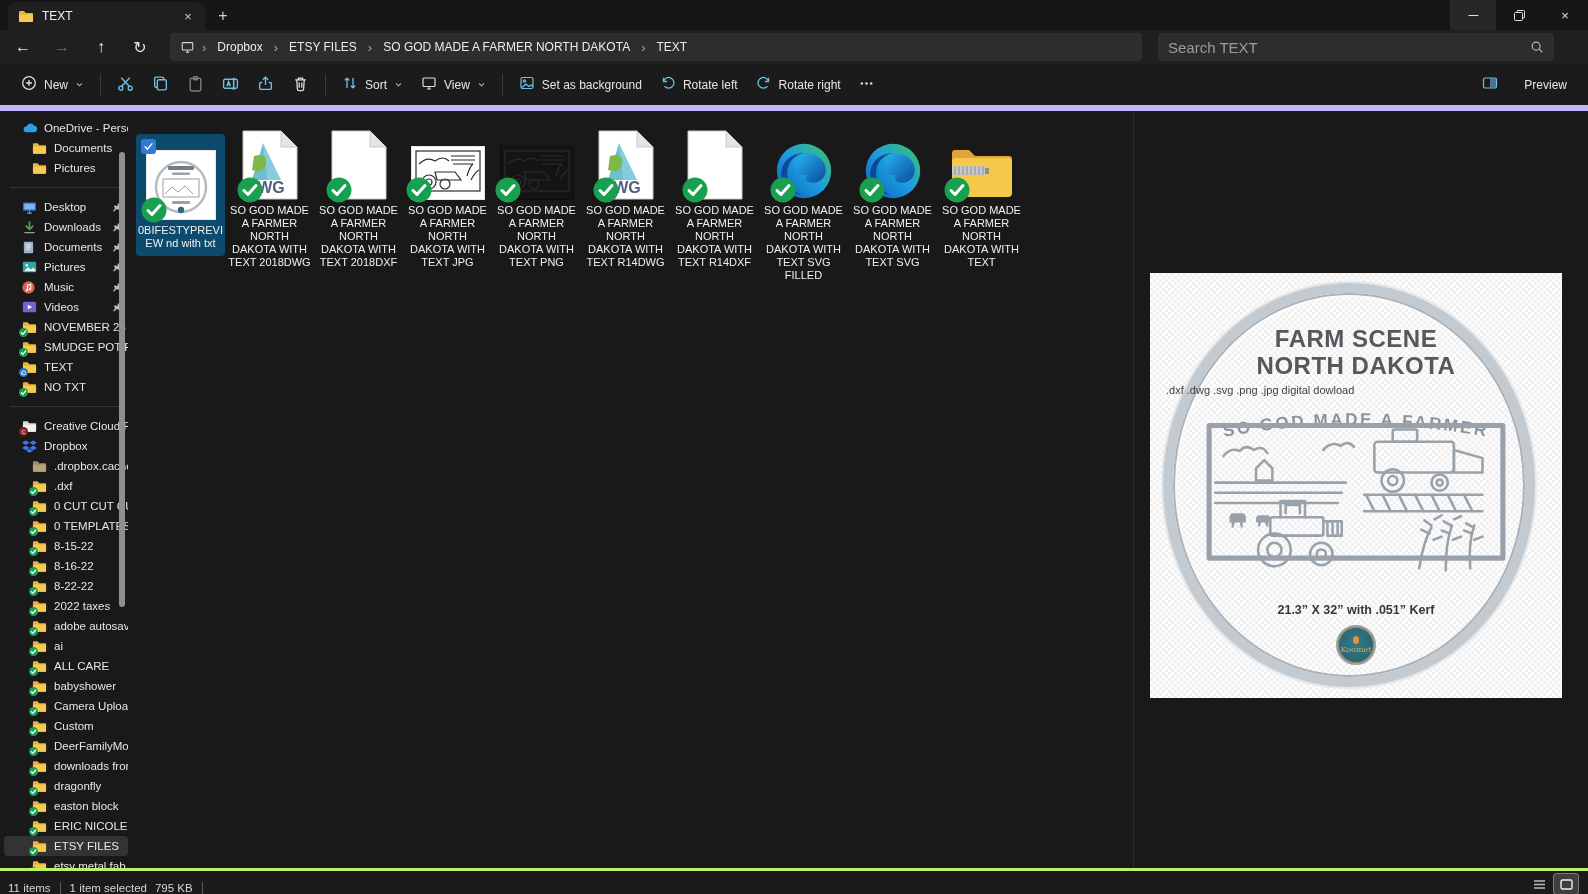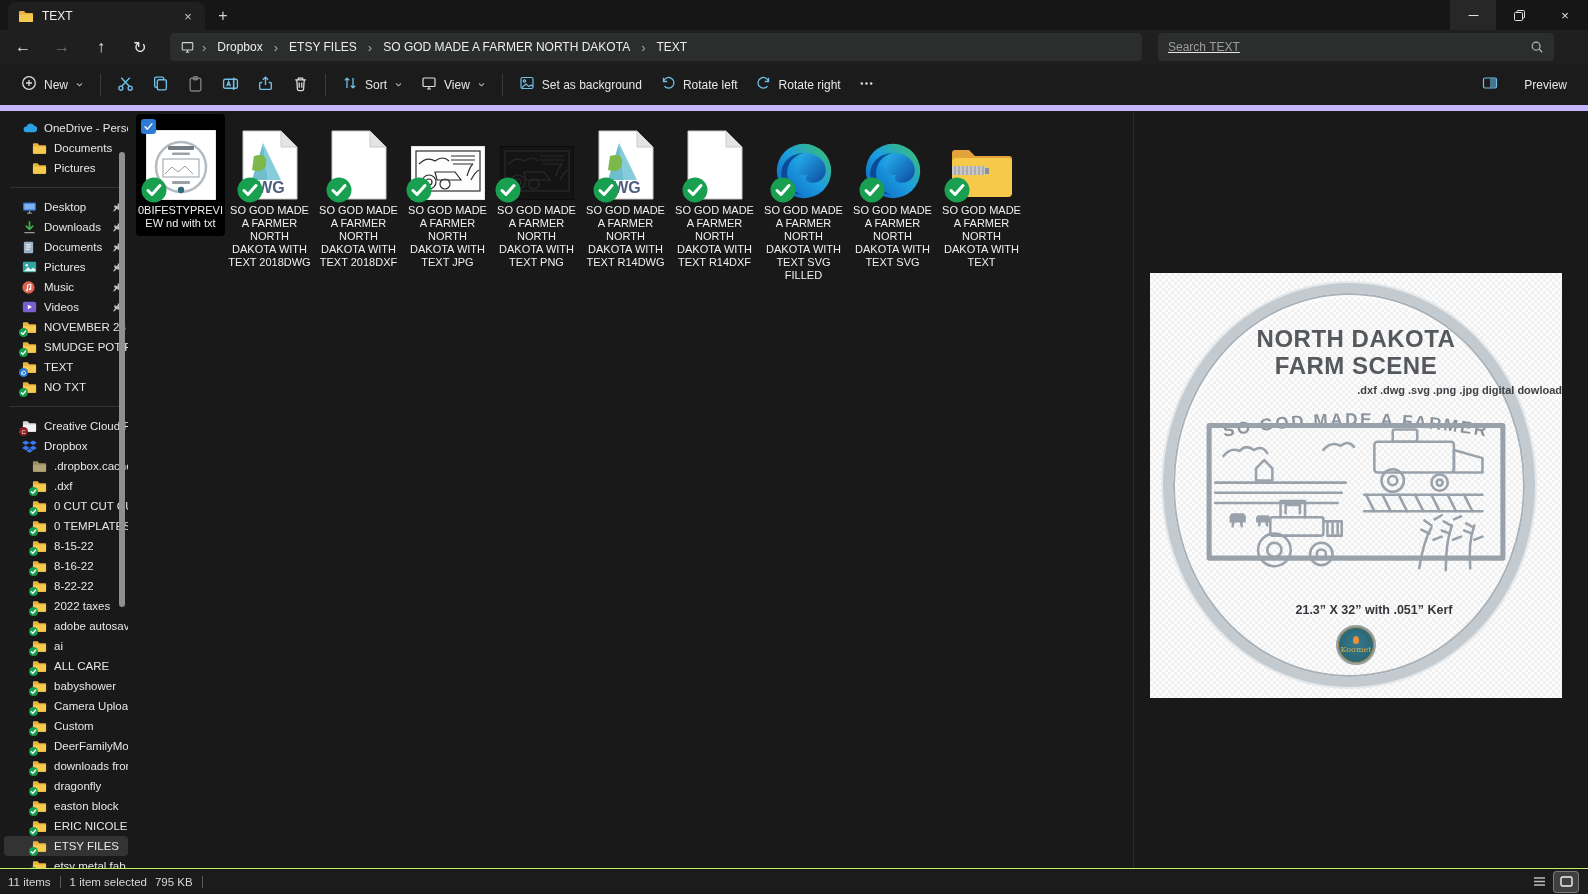--- a/index.html
+++ b/index.html
@@ -25,22 +25,22 @@
   .navbtn { width:32px; height:28px; margin-left:7px; display:flex; align-items:center; justify-content:center;
     font-size:16px; color:#e4e4e4; border-radius:4px; }
   .navbtn.dim { color:#6f6f6f; }
   .addressbar { margin-left:14px; width:972px; height:28px; background:#2b2e2c; border-radius:4px;
     display:flex; align-items:center; padding:0 10px; }
   .crumb-icon { display:inline-flex; margin-right:2px; color:#d8d8d8; }
   .crumb { font-size:12px; color:#ececec; padding:2px 6px; border-radius:3px; white-space:nowrap; }
   .crumb-sep { color:#a8a8a8; font-size:13px; padding:0 5px; }
   .searchbox { margin-left:16px; width:396px; height:28px; background:#2b2e2c; border-radius:4px;
     display:flex; align-items:center; padding:0 10px; }
-  .searchbox input { flex:1; background:transparent; border:none; outline:none; color:#e8e8e8; font-size:12px;
-    font-family:"Liberation Sans","DejaVu Sans",sans-serif;text-decoration:underline; }
+  .searchbox input { flex:1; background:transparent; border:none; outline:none; color:#e8e8e8; font-size:15px;
+    font-family:"Liberation Sans","DejaVu Sans",sans-serif; }
   .searchbox input::placeholder { color:#9c9c9c; }
   .search-icon { color:#bdbdbd; display:inline-flex; }
 
   
   .toolbar { position:absolute; left:0; top:64px; width:100%; height:47px; background:#1b1b1b;
     border-bottom:6px solid #c4b5fd; display:flex; align-items:center; padding:0 12px; }
   .tbtn { display:flex; align-items:center; gap:7px; padding:6px 9px; border-radius:4px; font-size:12px; color:#e6e6e6; white-space:nowrap; }
   .tool-sep { width:1px; height:22px; background:#3a3a3a; margin:0 7px; }
   .ic-blue { color:#6fc0e8; } .ic-light { color:#dedede; } .ic-dim { color:#7d7d7d; }
   .chev { color:#b9b9b9; display:inline-flex; }
@@ -58,54 +58,54 @@
   .sicon { position:relative; display:inline-flex; width:15px; height:13px; flex:none; }
   .sicon .mini { position:absolute; left:-3px; bottom:-3px; }
   .slabel { white-space:nowrap; overflow:hidden; flex:1; }
   .pin { display:inline-flex; margin-left:auto; padding-right:6px; flex:none; }
   .side-divider { height:1px; background:#333333; margin:9px 10px 9px 10px; }
   .sidebar-scroll { position:absolute; left:119px; top:40px; width:6px; height:455px; background:#8f8f8f; border-radius:3px; }
 
   
   .filegrid { position:absolute; left:136px; top:2px; width:997px; display:flex; align-items:flex-start; }
   .file-item { position:relative; width:89px; padding:4px 2px 6px 2px; border-radius:4px; display:flex; flex-direction:column; align-items:center; }
-  .file-item.sel { background:#000000; }
+  .file-item.sel { background:#0c4a6e;margin-top:20px; }
   .thumb { position:relative; height:82px; display:flex; align-items:flex-end; justify-content:center; }
   .ticon { position:relative; display:inline-flex; }
   .badge { position:absolute; left:-5px; bottom:-3px; display:inline-flex; }
   .fcheck { position:absolute; left:5px; top:5px; width:15px; height:15px; background:#2d7bd4; border-radius:3px;
     display:flex; align-items:center; justify-content:center; z-index:3; }
   .fname { margin-top:4px; width:86px; font-size:11px; line-height:13px; text-align:center; color:#f0f0f0;
     word-wrap:break-word; }
 
   
   .pane-divider { position:absolute; left:1133px; top:0; width:1px; height:100%; background:#2c2c2c; }
   .preview-pane { position:absolute; left:1134px; top:0; width:454px; height:100%; }
   .preview-image { position:absolute; left:16px; top:161px; width:412px; height:425px; background:#fdfdfd;
     background-image:
       linear-gradient(45deg,#f0f0f0 25%,transparent 25%,transparent 75%,#f0f0f0 75%),
       linear-gradient(45deg,#f0f0f0 25%,transparent 25%,transparent 75%,#f0f0f0 75%);
     background-size:6px 6px; background-position:0 0,3px 3px; overflow:hidden; }
   .art-ring { position:absolute; left:13px; top:10px; width:372px; height:404px; border-radius:50%;
     border:10px solid #c3cad0; box-shadow: inset 0 0 0 2px #a9b2b9, 0 0 0 2px #e4e8eb, inset 2px 3px 4px #ffffff; }
   .art-title { position:absolute; left:0; top:52px; width:100%; text-align:center; font-size:24px; line-height:27px;
     font-weight:bold; letter-spacing:.5px; color:#55595d; }
-  .art-sub { position:absolute; left:0; top:111px; width:100%; text-align:right; font-size:11px; font-weight:bold; color:#3e4246; }
+  .art-sub { position:absolute; left:16px; top:111px; width:100%; text-align:left; font-size:11px; font-weight:normal; color:#3e4246; }
   .art-arc { position:absolute; left:0; top:126px; width:100%; }
   .art-scene { position:absolute; left:53px; top:146px; }
-  .art-size { position:absolute; left:18px; top:330px; width:100%; text-align:center; font-size:12.5px; font-weight:bold; color:#34383c; }
+  .art-size { position:absolute; left:0; top:330px; width:100%; text-align:center; font-size:12.5px; font-weight:bold; color:#34383c; }
   .art-logo { position:absolute; left:50%; top:352px; transform:translateX(-50%); width:40px; height:40px; border-radius:50%;
     background:radial-gradient(circle at 50% 45%, #33798a, #255d6c); border:2px solid #97a2aa;
     box-shadow:0 0 0 1px #b08d3f inset; display:flex; flex-direction:column; align-items:center; justify-content:center; }
   .flame { width:6px; height:8px; background:#e8923c; border-radius:50% 50% 50% 50%/60% 60% 40% 40%; margin-bottom:1px; }
   .logo-text { font-family:"DejaVu Serif","Liberation Serif",serif; font-size:8px; color:#d8aa4e; }
 
   
   .statusbar { position:absolute; left:0; bottom:0; width:100%; height:26px; background:#1b1b1b;
-    border-top:1px solid #bef264; display:flex; align-items:center; font-size:11.5px; color:#d6d6d6; padding:0 8px; }
+    border-top:3px solid #bef264; display:flex; align-items:flex-end; font-size:11.5px; color:#d6d6d6; padding:0 8px; }
   .sb-sep { width:1px; height:12px; background:#5a5a5a; margin:0 9px; }
   .sb-toggles { margin-left:auto; display:flex; gap:3px; margin-right:2px; }
   .sb-btn { width:24px; height:20px; border-radius:3px; display:flex; align-items:center; justify-content:center; color:#bdbdbd; }
   .sb-btn.active { background:#3f3f3f; box-shadow:0 0 0 1px #7a7a7a; color:#f2f2f2; }
 </style>
 </head>
 <body>
 
 <div id="window">
 
@@ -985,22 +985,22 @@
           </div>
           <div class="fname">SO GOD MADE A FARMER NORTH DAKOTA WITH TEXT</div>
         </div>
       </div>
     <div class="pane-divider"></div>
 
     <div class="preview-pane">
       <div class="preview-image">
         <div class="art-ring"></div>
         <div class="art-title">
+          <div>FARM SCENE</div>
           <div>NORTH DAKOTA</div>
-          <div>FARM SCENE</div>
         </div>
         <div class="art-sub">.dxf .dwg .svg .png .jpg digital dowload</div>
         <svg class="art-arc" width="412" height="46" viewBox="0 0 412 46">
           <path id="arcpath" d="M52 42 Q206 10 360 42" fill="none"></path>
           <text font-size="17" font-weight="bold" fill="#8b949c" letter-spacing="2.5" font-family="Liberation Sans, sans-serif">
             <textPath href="#arcpath" startOffset="50%" text-anchor="middle">SO GOD MADE A FARMER</textPath>
           </text>
         </svg>
         <svg class="art-scene" width="306" height="168" viewBox="0 0 300 164">
           <g fill="none" stroke="#99a2aa" stroke-width="2.5" stroke-linecap="round" stroke-linejoin="round">

